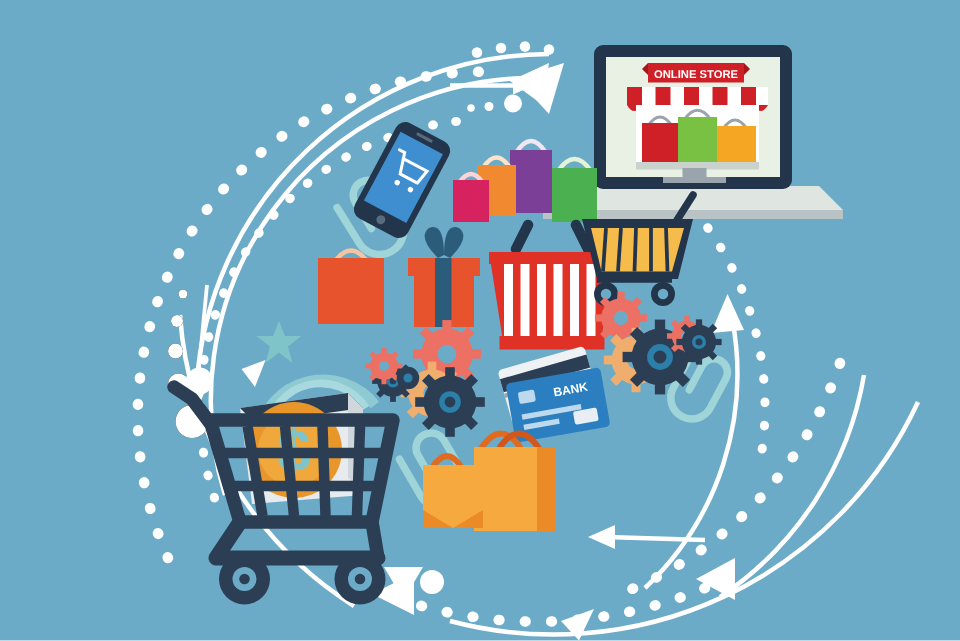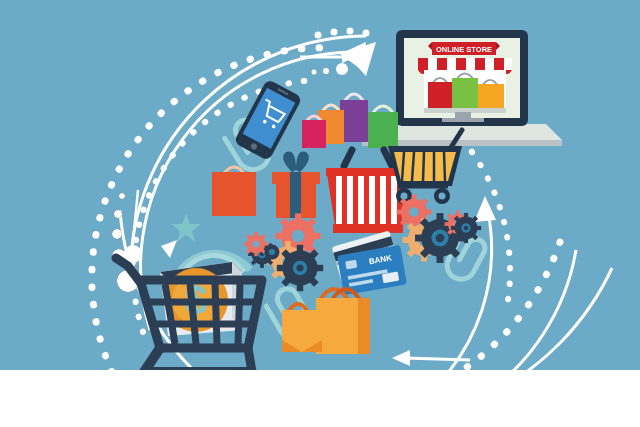--- a/index.html
+++ b/index.html
@@ -3,21 +3,21 @@
 <meta charset="utf-8">
 <style>
   html, body {
     margin: 0;
     padding: 0;
     background: #ffffff;
   }
   #canvas {
     position: relative;
     width: 640px;
-    height: 370px;
+    height: 427px;
     overflow: hidden;
     font-family: "Liberation Sans", sans-serif;
     background: #6cabc8;
   }
   #canvas svg.layer {
     position: absolute;
     left: 0;
     top: 0;
     width: 640px;
     height: 427px;

